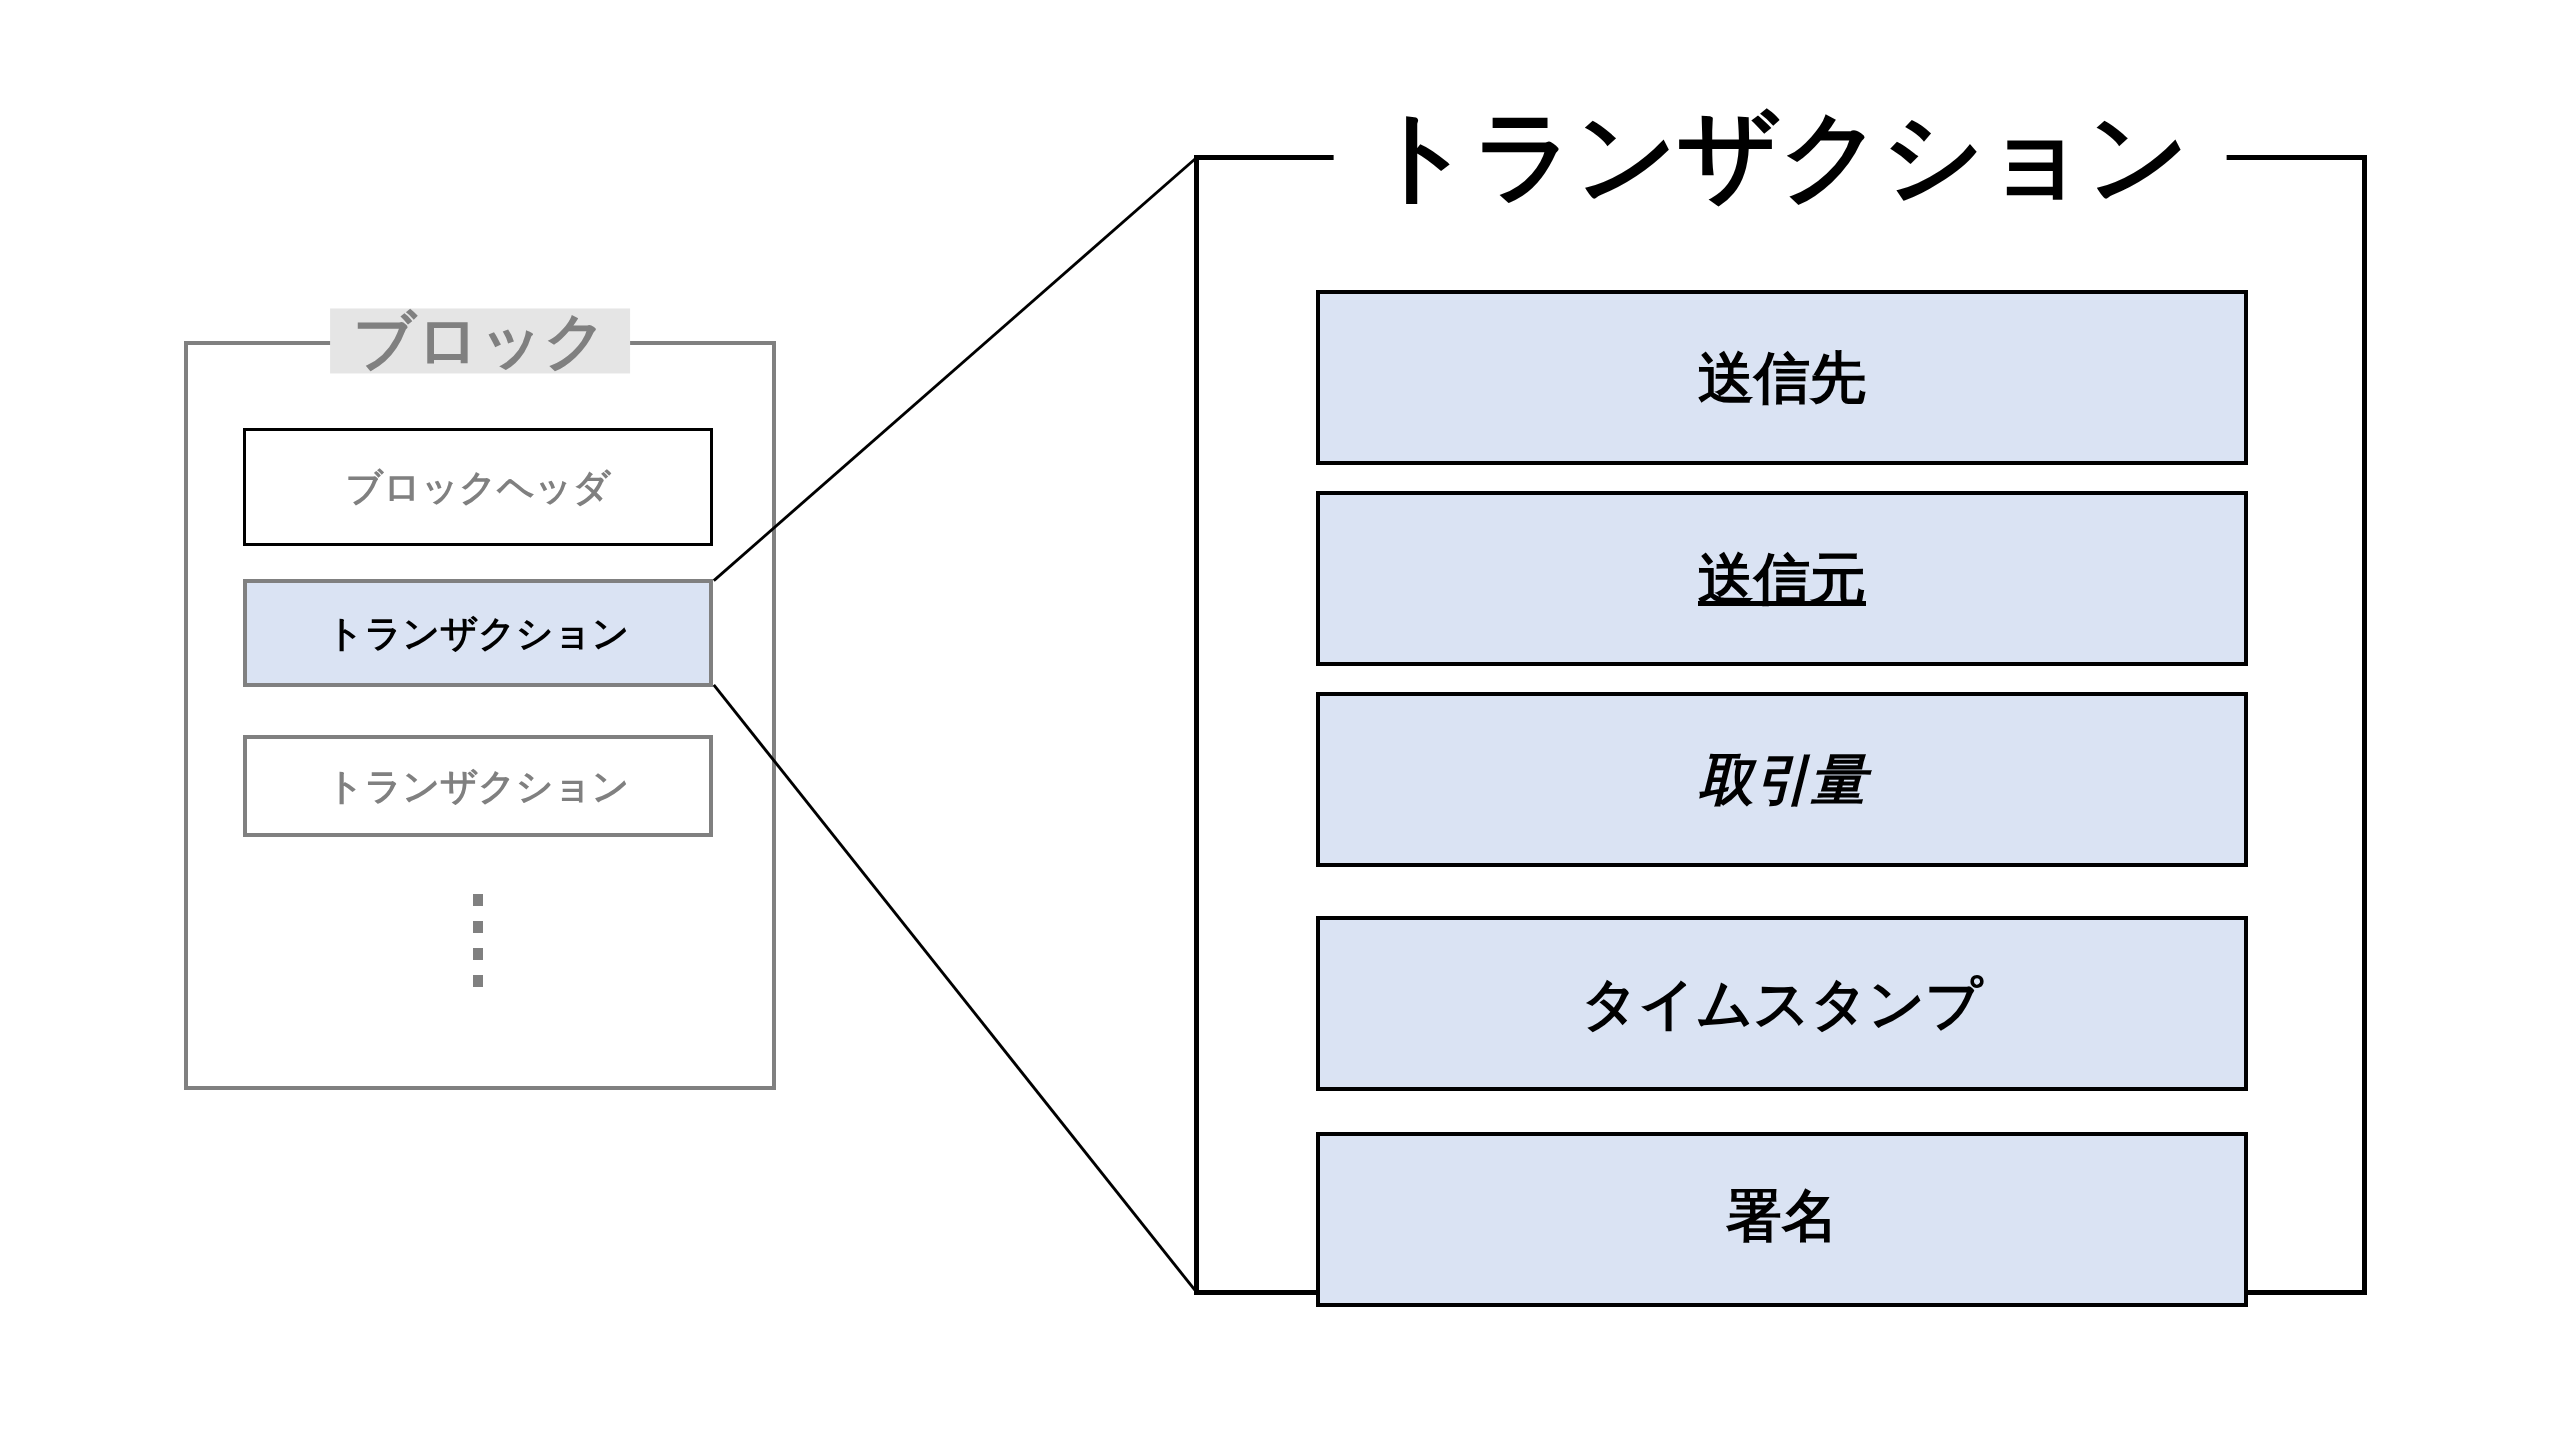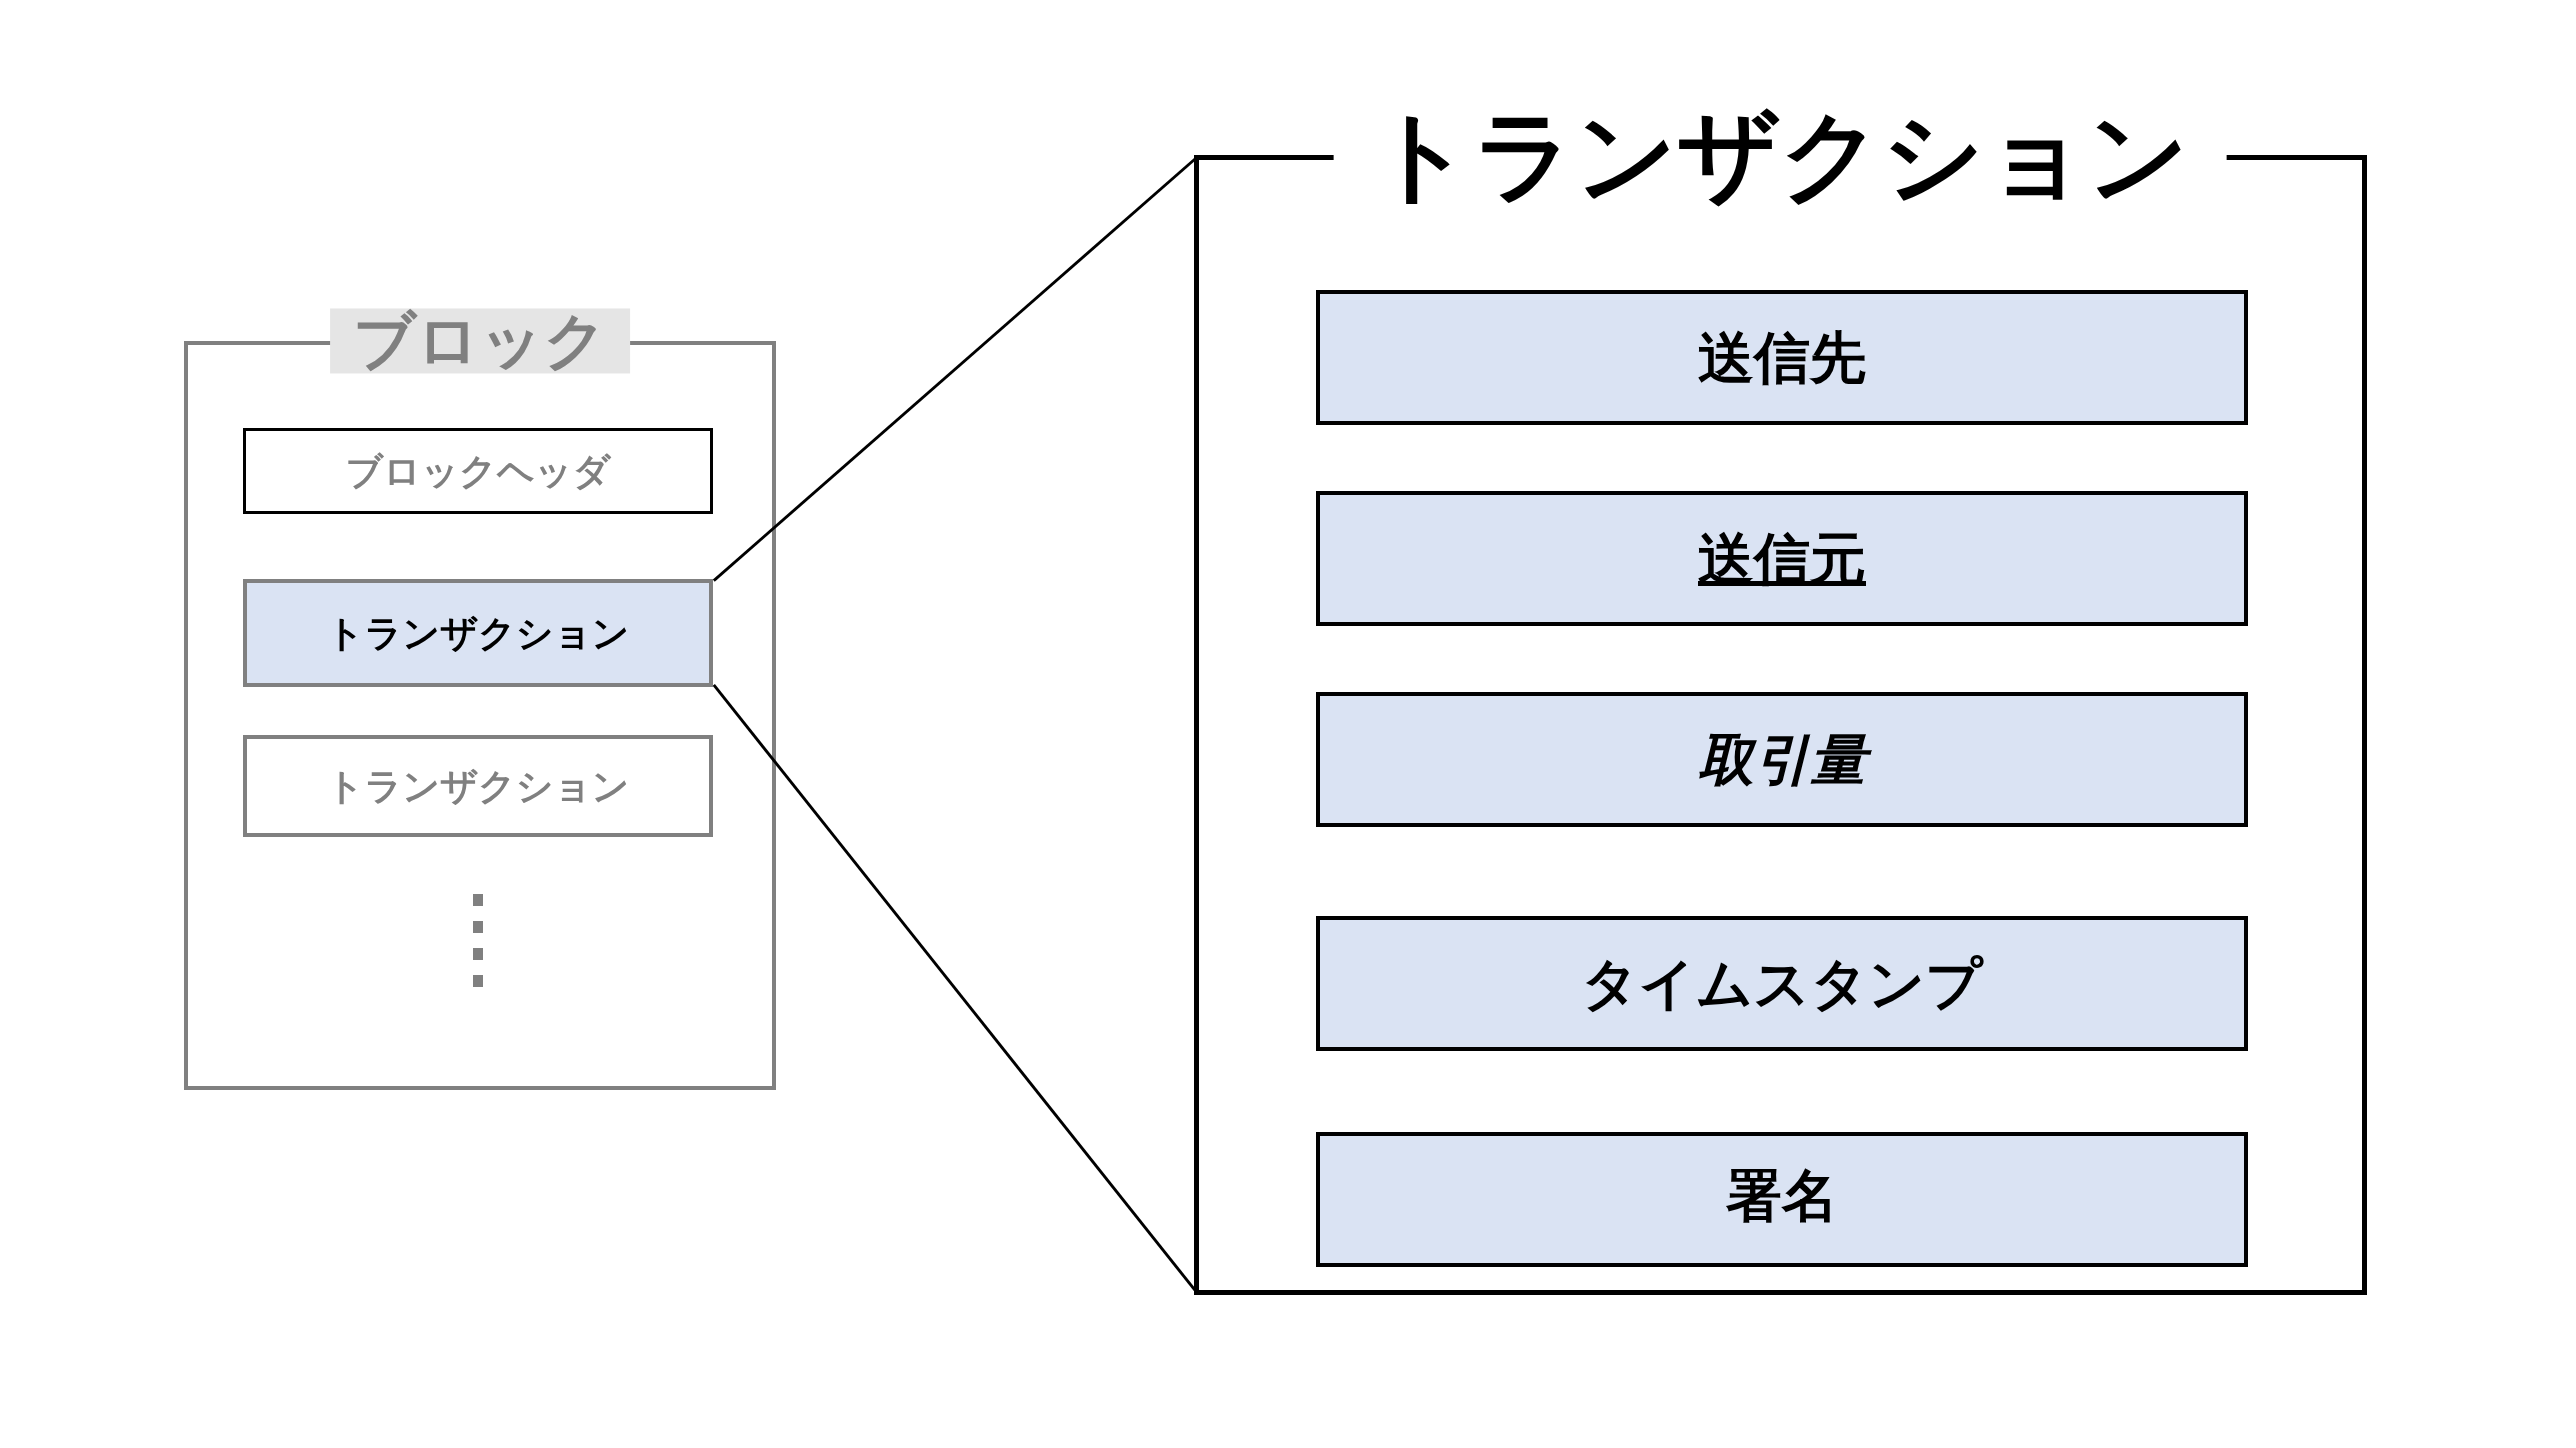--- a/index.html
+++ b/index.html
@@ -31,21 +31,21 @@
     padding: 0 23px;
     color: var(--muted-gray, #808080);
     font-size: 62px;
     font-weight: 700;
     line-height: 1.05;
     white-space: nowrap;
     z-index: 3;
   }
   .mini-box {
     left: 243px;
-    width: 470px; height: 86px;
+    width: 470px; height: 118px;
     display: flex;
     align-items: center;
     justify-content: center;
     font-weight: 700;
     font-size: 37px;
     line-height: 1;
     white-space: nowrap;
     background: #ffffff;
     z-index: 2;
   }
@@ -103,21 +103,21 @@
     padding: 0 37px;
     color: var(--outline-black, #000000);
     font-size: 100px;
     font-weight: 700;
     line-height: 1.05;
     white-space: nowrap;
     z-index: 4;
   }
   .tx-field {
     left: 1316px;
-    width: 932px; height: 135px;
+    width: 932px; height: 175px;
     border: 4.8px solid var(--outline-black, #000000);
     background: var(--field-fill, #dae3f3);
     display: flex;
     align-items: center;
     justify-content: center;
     font-weight: 700;
     font-size: 56px;
     line-height: 1;
     white-space: nowrap;
     color: var(--outline-black, #000000);

